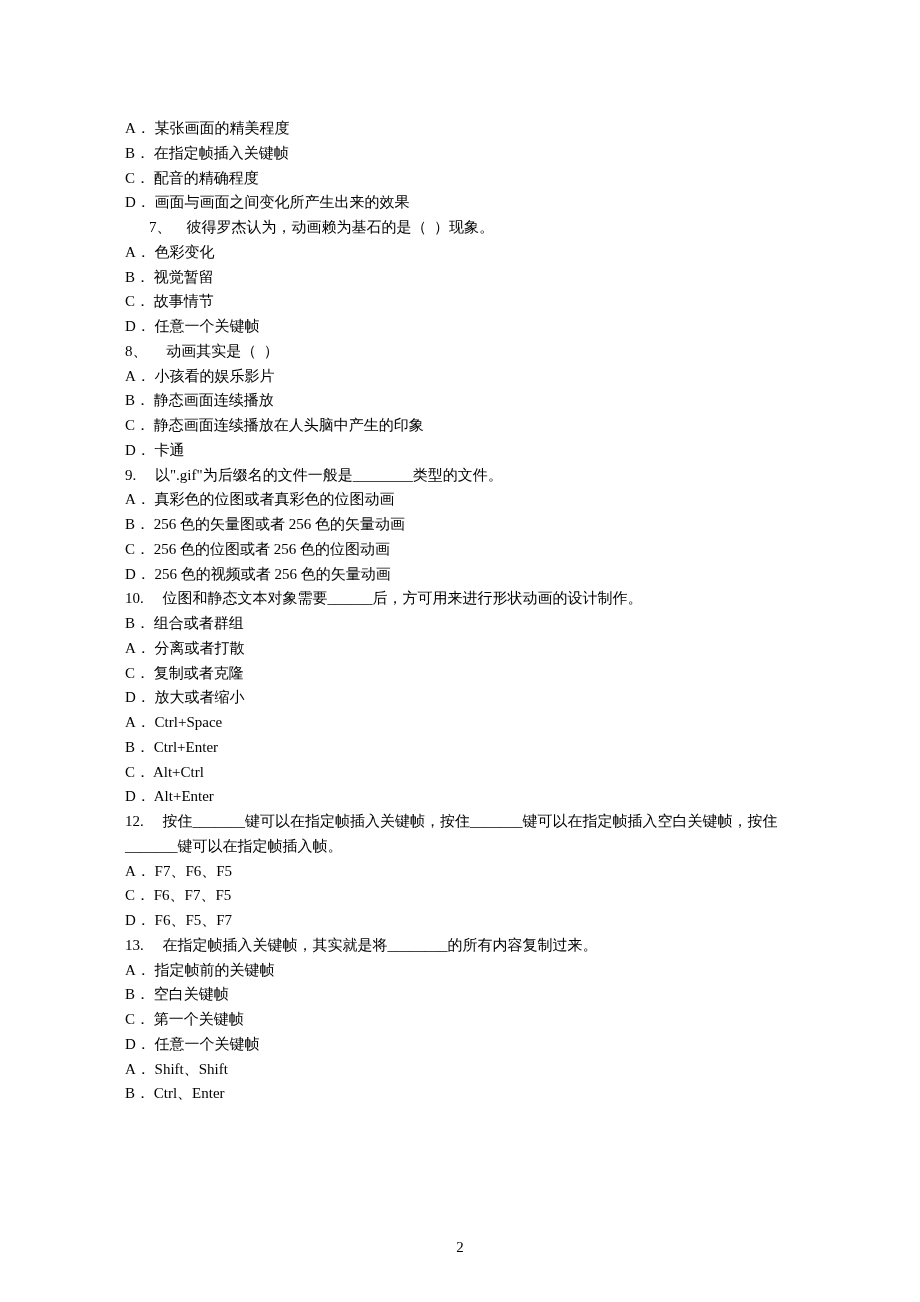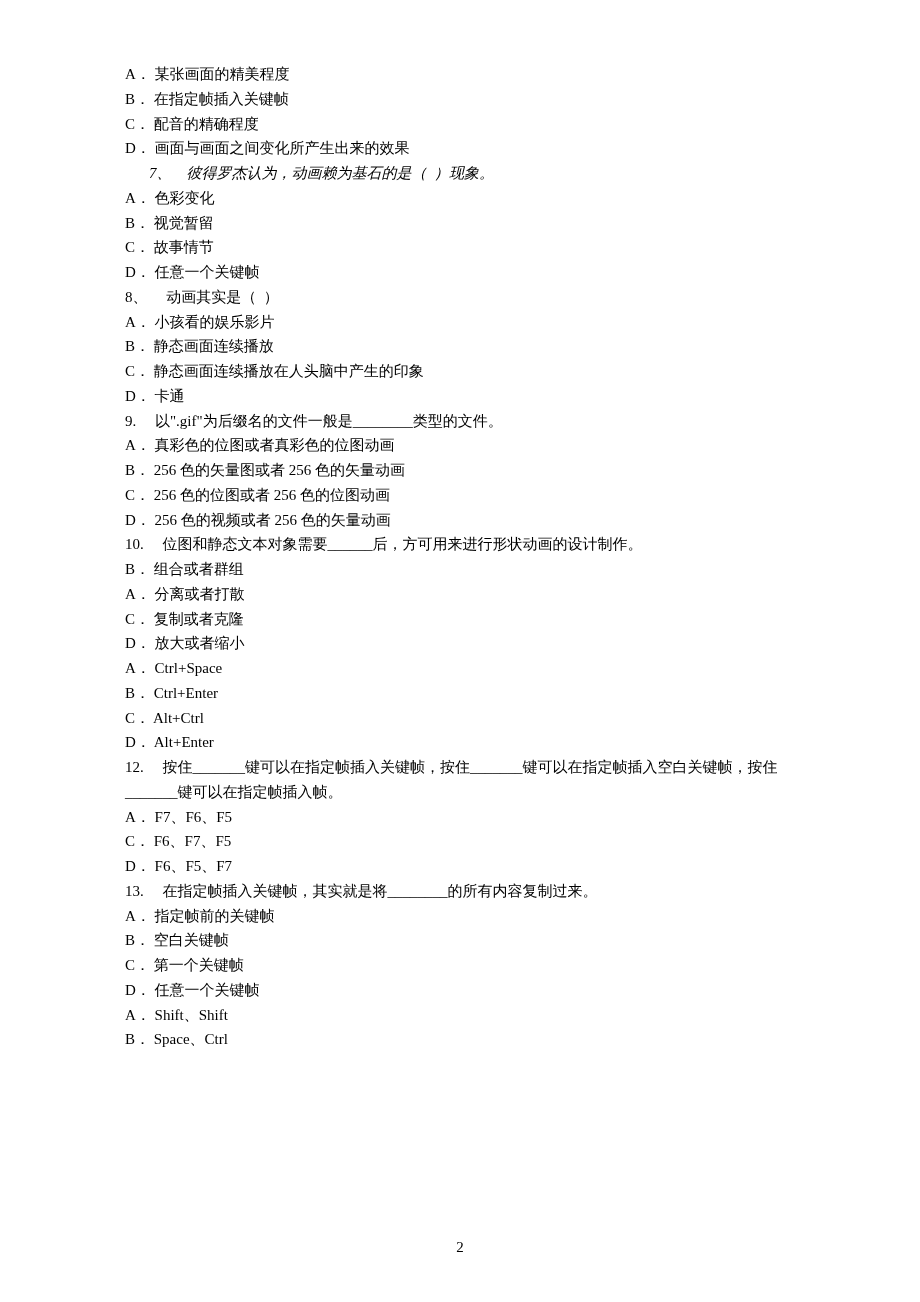--- a/index.html
+++ b/index.html
@@ -8,30 +8,29 @@
     background: #fff;
     font-family: "SimSun", "宋体", serif;
     font-size: 15px;
     color: #000;
     line-height: 1.65;
   }
   .page {
     width: 920px;
     min-height: 1302px;
     box-sizing: border-box;
-    padding: 62px 125px 40px 125px;
+    padding: 116px 125px 40px 125px;
     position: relative;
   }
   .line {
     margin: 0;
     white-space: pre-wrap;
   }
   .indent {
     padding-left: 24px;
-    font-style: italic;
   }
   .pagenum {
     position: absolute;
     bottom: 42px;
     left: 0;
     right: 0;
     text-align: center;
     font-size: 15px;
     font-family: "Times New Roman", serif;
   }
@@ -72,16 +71,16 @@
       <p class="line">12.　 按住_______键可以在指定帧插入关键帧，按住_______键可以在指定帧插入空白关键帧，按住_______键可以在指定帧插入帧。</p>
       <p class="line">A． F7、F6、F5</p>
       <p class="line">C． F6、F7、F5</p>
       <p class="line">D． F6、F5、F7</p>
       <p class="line">13.　 在指定帧插入关键帧，其实就是将________的所有内容复制过来。</p>
       <p class="line">A． 指定帧前的关键帧</p>
       <p class="line">B． 空白关键帧</p>
       <p class="line">C． 第一个关键帧</p>
       <p class="line">D． 任意一个关键帧</p>
       <p class="line">A． Shift、Shift</p>
-      <p class="line">B． Space、Ctrl</p>
+      <p class="line">B． Ctrl、Enter</p>
     </div>
   <div class="pagenum">2</div>
 </div>
 
 </body></html>

